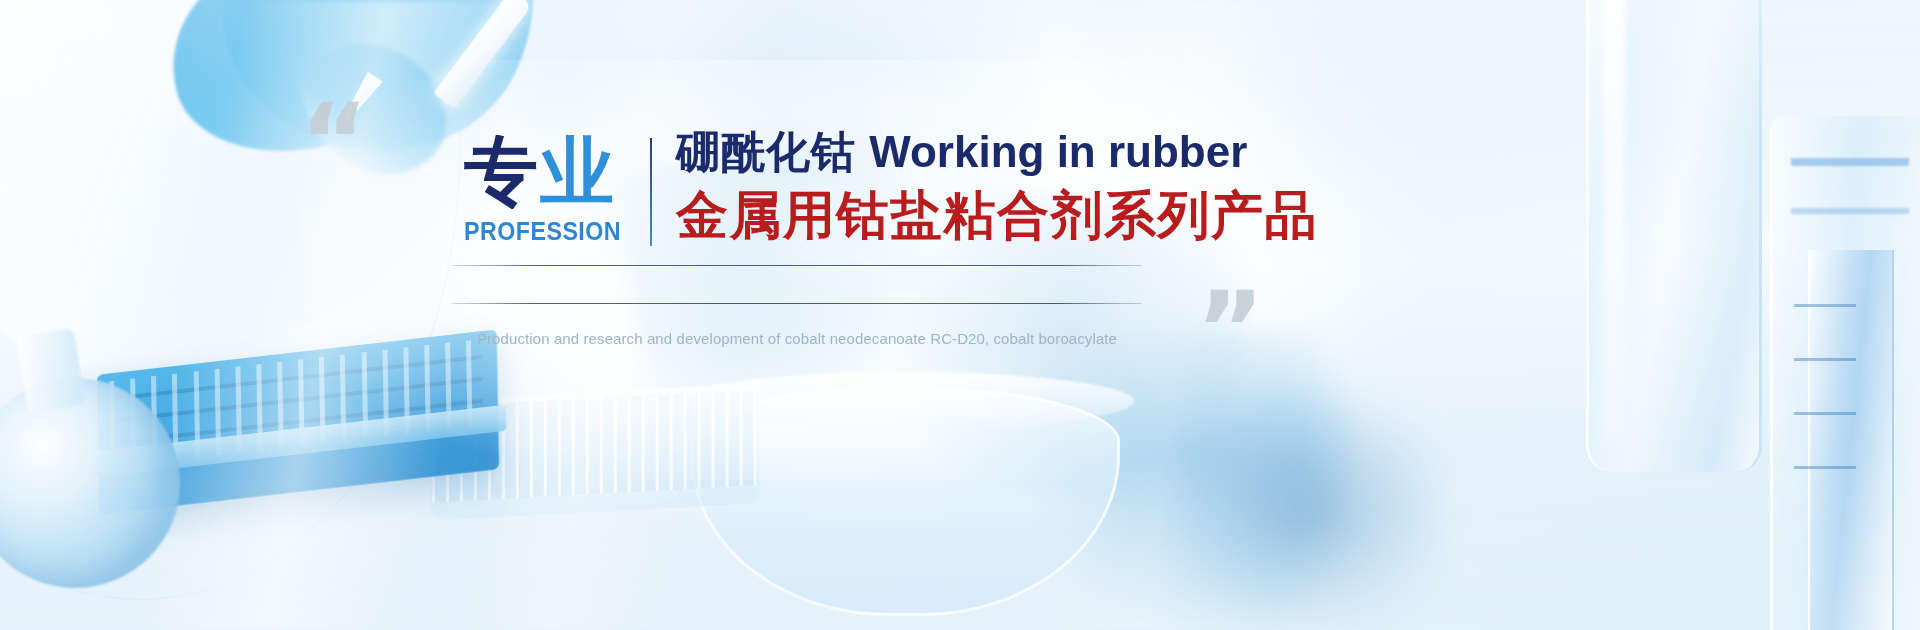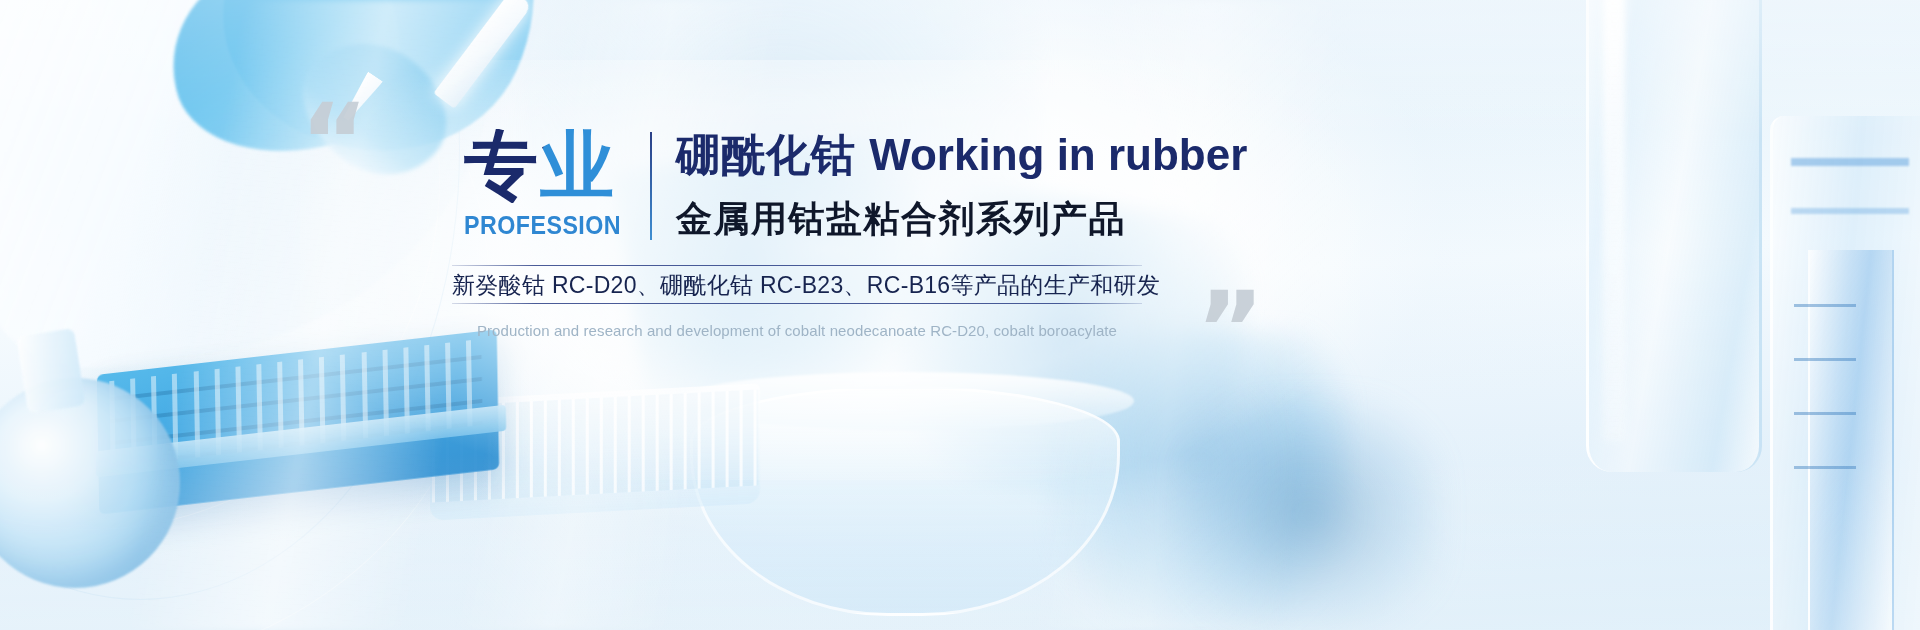--- a/index.html
+++ b/index.html
@@ -291,23 +291,23 @@
 
   .headline-text { padding-top:0; }
   .line1 {
     font-family:"Liberation Sans","DejaVu Sans",sans-serif;
     font-size:44px; font-weight:700; color:#1b2a6b;
     letter-spacing:1px; line-height:1.18; white-space:nowrap;
   }
   .line1 .en { letter-spacing:0px; }
   .line2 {
     font-family:"Liberation Sans","DejaVu Sans",sans-serif;
-    font-size:36px; font-weight:700; color:#0f172a;
+    font-size:52px; font-weight:700; color:#b91c1c;
     letter-spacing:1.5px; line-height:1.2; white-space:nowrap;
-    margin-top:16px;
+    margin-top:6px;
   }
 
   
   .rule {
     position:absolute;
     height:1px;
     background:linear-gradient(90deg, rgba(43,63,134,.18) 0%, rgba(43,63,134,.85) 12%, rgba(43,63,134,.85) 88%, rgba(43,63,134,.18) 100%);
   }
   .rule-top    { left:452px; top:265px; width:690px; }
   .rule-bottom { left:452px; top:303px; width:690px; }
@@ -322,21 +322,21 @@
   }
 
   .sub-en {
     position:absolute; left:452px; top:320px; width:690px;
     text-align:center;
     font-family:"Liberation Sans","DejaVu Sans",sans-serif;
     font-size:15px; font-weight:400; color:#9fb4c6;
     line-height:22px; letter-spacing:.1px;
   }
 
-  .sub-en span { display:block; }
+  .sub-en span { display:block;margin-top:8px; }
 </style>
 </head>
 <body>
 
 <div id="banner">
 
   <div class="bg-layer bg-base"></div>
 
   <div class="arc arc1"></div>
   <div class="arc arc2"></div>
@@ -400,21 +400,20 @@
         <div class="line1">
           <span>硼酰化钴</span><span>&nbsp;</span><span class="en">Working in rubber</span>
         </div>
         <div class="line2">金属用钴盐粘合剂系列产品</div>
       </div>
 
     </div>
 
     <div class="rule rule-top"></div>
 
-    <div class="sub-cn">新癸酸钴 RC-D20、硼酰化钴 RC-B23、RC-B16等产品的生产和研发</div>
 
     <div class="rule rule-bottom"></div>
 
     <div class="sub-en">
       <span>Production and research and development of cobalt neodecanoate RC-D20, cobalt boroacylate</span>
     </div>
 
   </div>
 </div>
 

